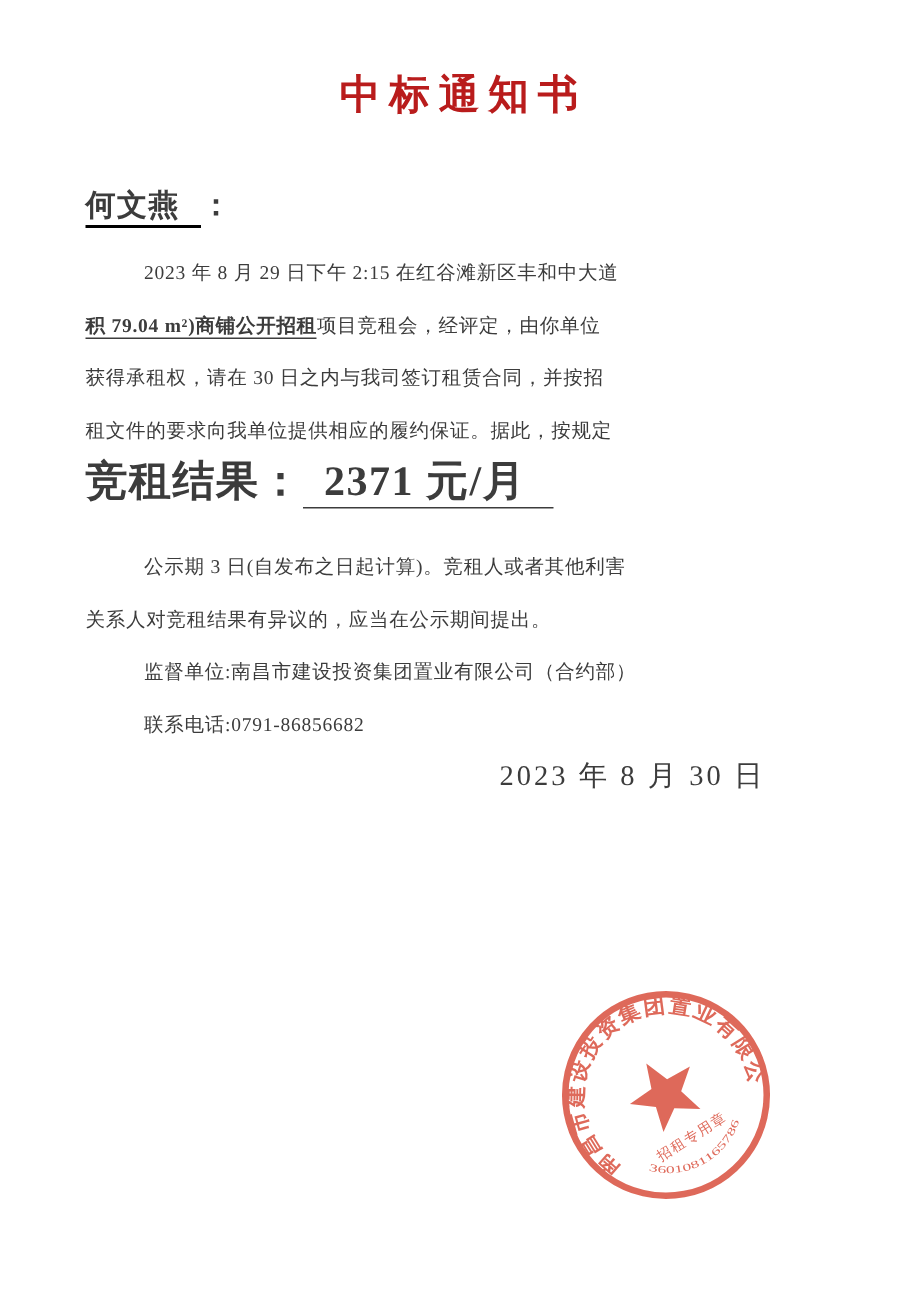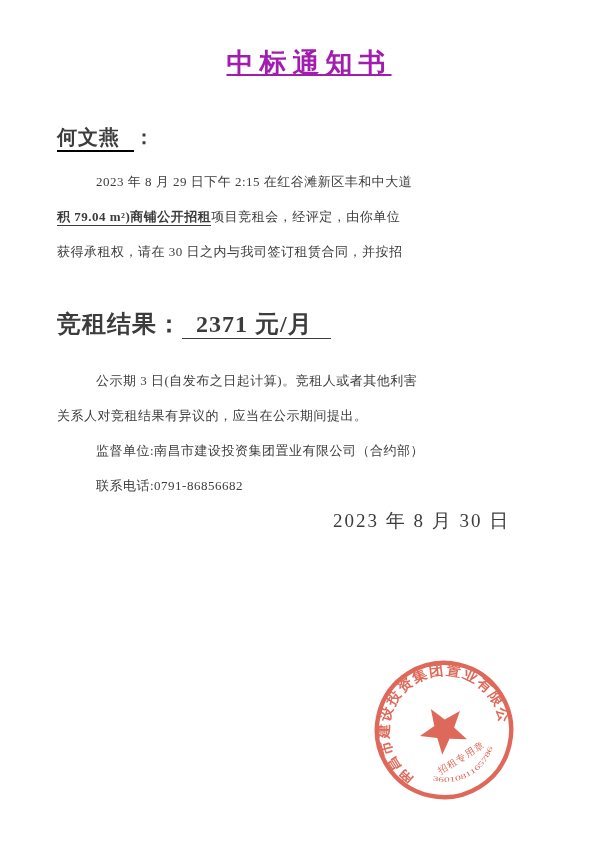--- a/index.html
+++ b/index.html
@@ -12,22 +12,21 @@
     color:#3c3c3c;
   }
   .content{padding:46px 50px 0 57px;}
   .title{
     margin:0;
     text-align:center;
     font-size:27px;
     font-weight:700;
     letter-spacing:6px;
     line-height:34px;
-    color:#a21caf;
-    text-decoration:underline;
+    color:#b91c1c;
   }
   .salutation{
     margin-top:40px;
     font-size:20px;
     font-weight:700;
     line-height:35px;
     letter-spacing:1px;
   }
   .salutation .name{
     border-bottom:2px solid #000000;
@@ -41,22 +40,21 @@
     letter-spacing:0.5px;
     white-space:nowrap;
   }
   .indent{text-indent:39px;}
   .bu{
     font-weight:700;
     border-bottom:1.5px solid #3c3c3c;
     padding-bottom:1px;
   }
   .result{
-    margin-top:38px;
-    font-size:24px;
+    font-size:28px;
     font-weight:700;
     line-height:35px;
     letter-spacing:1px;
   }
   .result .result-value{
     border-bottom:1.5px solid #3c3c3c;
     padding:0 18px 1px 14px;
   }
   .para2{margin-top:21px;}
   .footer-lessor{
@@ -95,20 +93,21 @@
     <h1 class="title">中标通知书</h1>
 
     <div class="salutation">
       <span class="name">何文燕</span><span>：</span>
     </div>
 
     <div class="para">
       <div class="line indent"><span>2023 年 8 月 29 日下午 2:15 在红谷滩新区丰和中大道</span></div>
       <div class="line"><span class="bu">积 79.04 m²)商铺公开招租</span><span>项目竞租会，经评定，由你单位</span></div>
       <div class="line"><span>获得承租权，请在 30 日之内与我司签订租赁合同，并按招</span></div>
+      <div class="line"><span>租文件的要求向我单位提供相应的履约保证。据此，按规定</span></div>
     </div>
 
     <div class="result">
       <span>竞租结果：</span><span class="result-value">2371 元/月</span>
     </div>
 
     <div class="para2">
       <div class="line indent"><span>公示期 3 日(自发布之日起计算)。竞租人或者其他利害</span></div>
       <div class="line"><span>关系人对竞租结果有异议的，应当在公示期间提出。</span></div>
       <div class="line indent"><span>监督单位:南昌市建设投资集团置业有限公司（合约部）</span></div>

